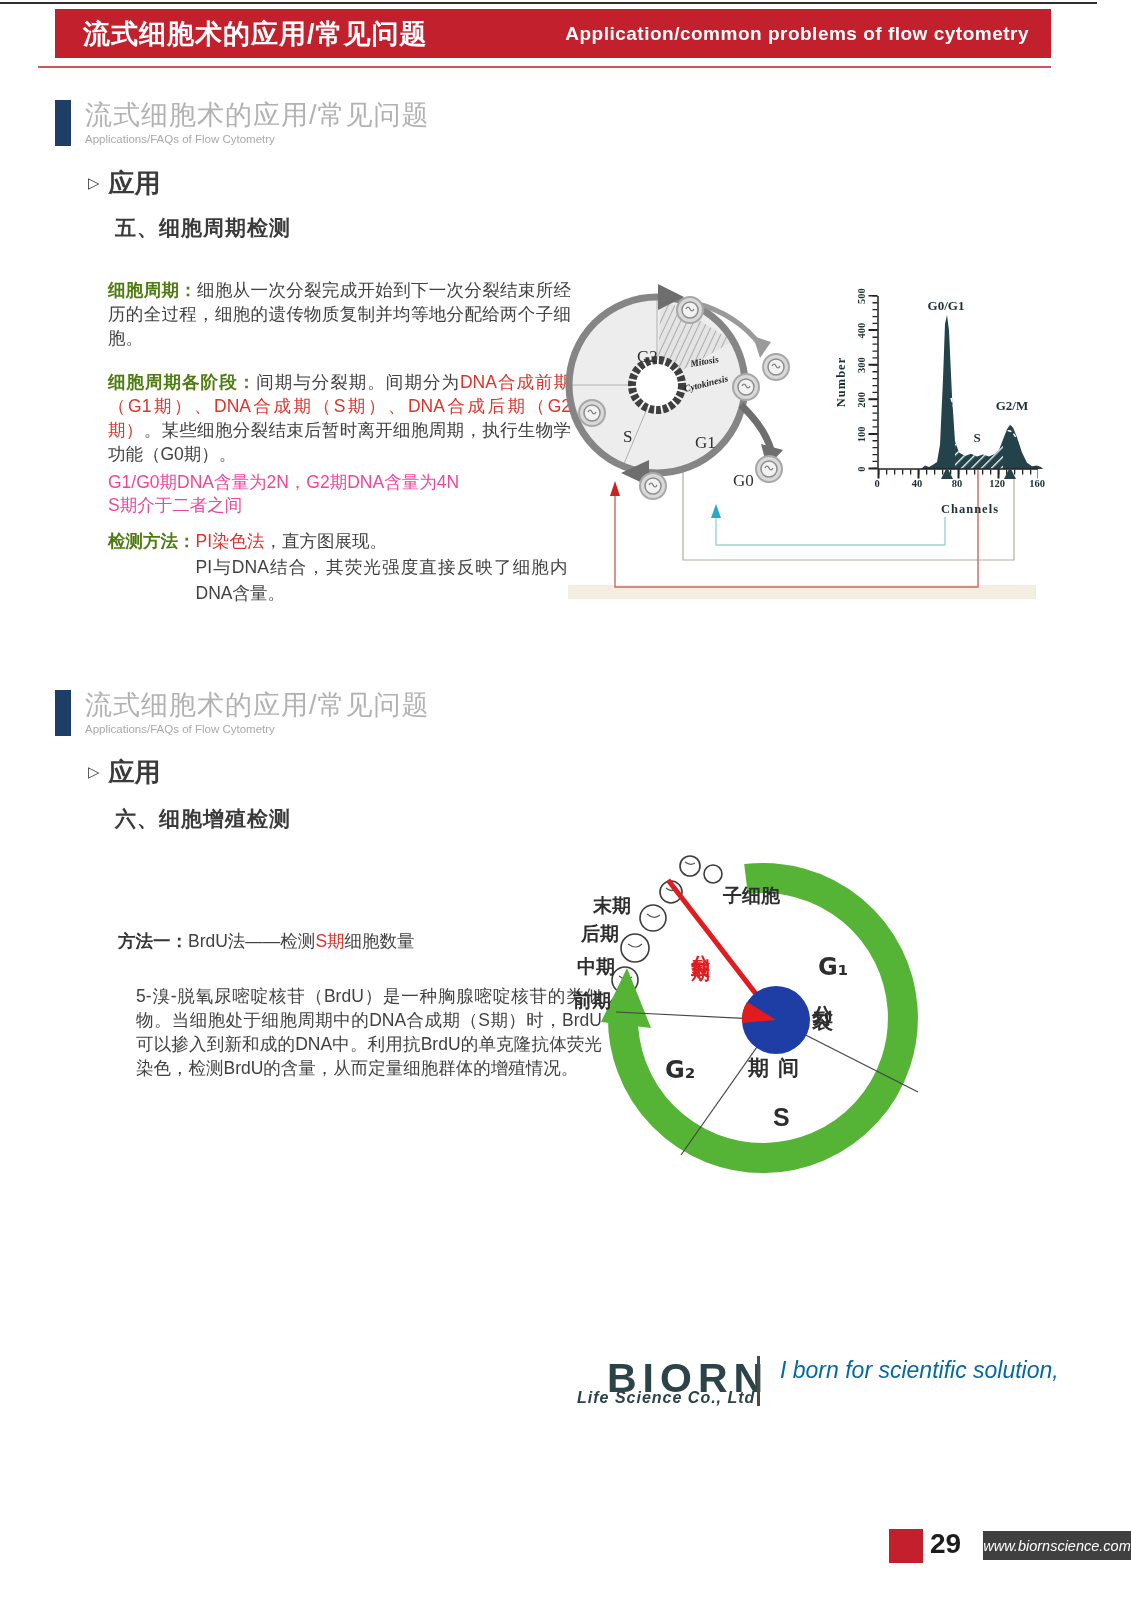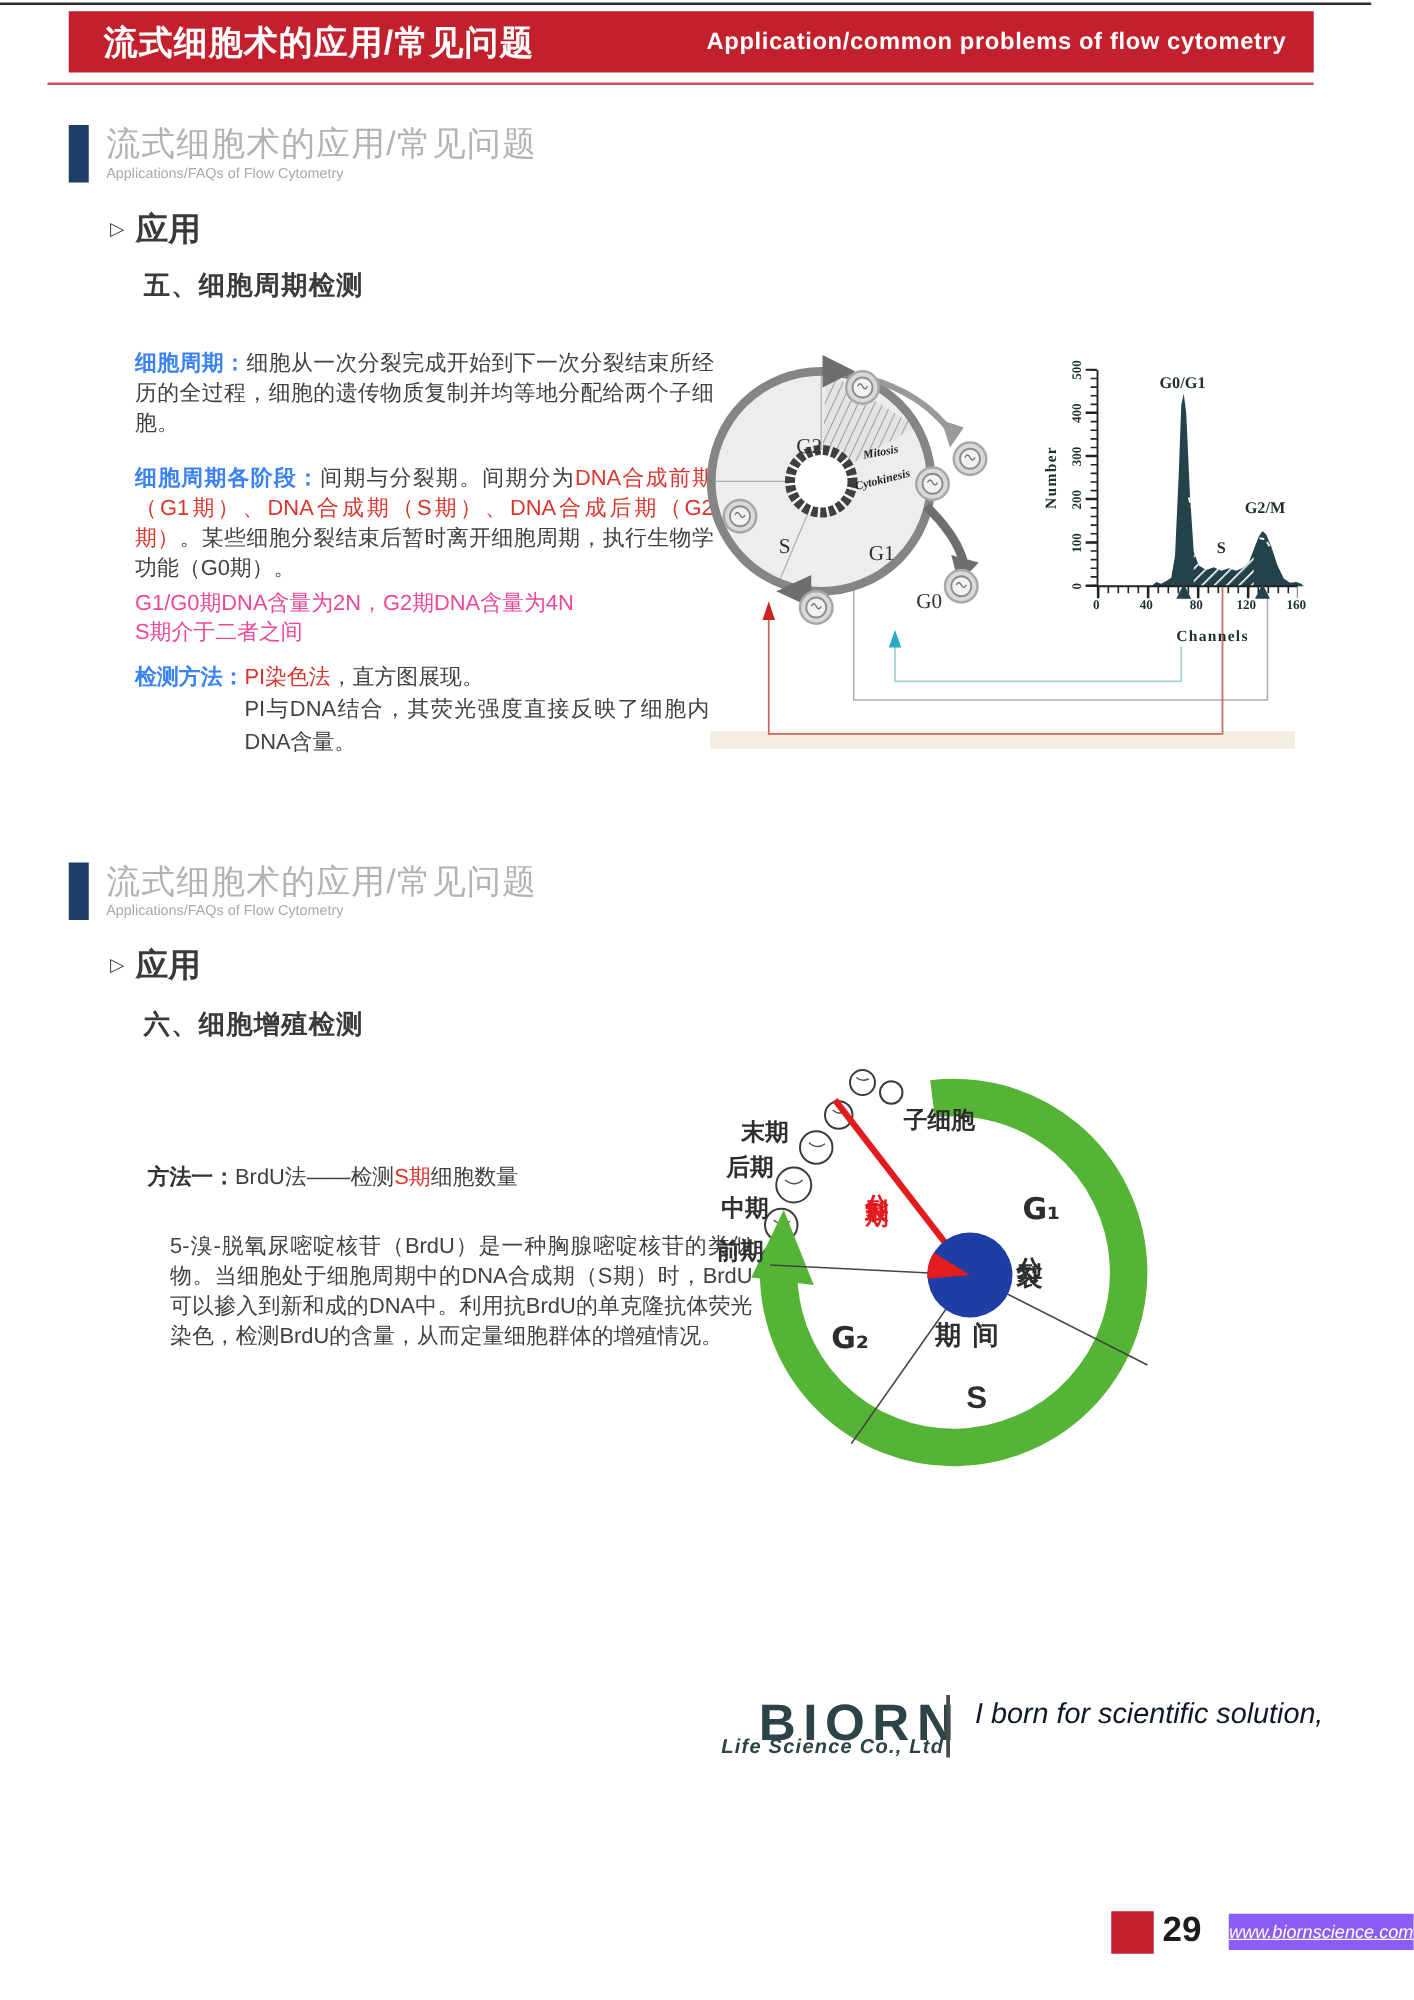--- a/index.html
+++ b/index.html
@@ -17,21 +17,21 @@
   .banner-title{color:#b2b2b2;font-size:27px;letter-spacing:1px;line-height:30px;}
   .banner-sub{color:#a9a9a9;font-size:11.5px;margin-top:3px;}
 
   .apply{display:flex;align-items:center;gap:9px;}
   .apply .tri{font-family:"DejaVu Sans",sans-serif;font-size:15px;color:#3f3f3f;line-height:15px;}
   .apply .lbl{font-size:26px;font-weight:700;color:#3a3a3a;}
 
   .h-num{font-size:21px;font-weight:700;color:#3a3a3a;letter-spacing:1px;}
 
   .body-p{font-size:17.5px;line-height:24px;text-align:justify;color:#414141;}
-  .body-p b,.lead{font-weight:700;color:#3b82f6;}
+  .body-p b,.lead{font-weight:700;color:#4d7c0f;}
   .red{color:#d9352c;}
   .plain{font-size:17.5px;line-height:23px;color:#ec4899;}
 
   .method{display:flex;font-size:17.5px;line-height:26px;color:#414141;}
   .method .lead{white-space:nowrap;}
   .method .cont{width:372px;text-align:justify;}
 
   .m1{font-size:17.5px;color:#414141;}
   .m1 .lead{font-weight:700;color:#333;}
   .cyc-lbl{font-family:"Liberation Serif",serif;font-size:17px;fill:#2f2f2f;}
@@ -42,26 +42,26 @@
 
   .f2-cn{font-size:19px;font-weight:700;fill:#2e2e2e;}
   .f2-cn-red{font-size:19px;font-weight:700;fill:#e11b1e;writing-mode:vertical-rl;text-orientation:upright;letter-spacing:4px;}
   .f2-cn-vert{font-size:21px;font-weight:700;fill:#2e2e2e;writing-mode:vertical-rl;text-orientation:upright;letter-spacing:5px;}
   .f2-g{font-family:"DejaVu Sans",sans-serif;font-size:24px;font-weight:700;fill:#2e2e2e;}
   .f2-big{font-size:25px;font-weight:700;fill:#2e2e2e;}
   .f2-inter{font-size:21px;font-weight:700;fill:#2e2e2e;letter-spacing:9px;}
 
   .brand{font-size:41px;font-weight:700;letter-spacing:6px;color:#2c4347;}
   .brand-sub{font-size:16px;font-style:italic;color:#2c4347;letter-spacing:1px;font-weight:bold;}
-  .tagline{font-size:23px;font-style:italic;color:#0f172a;line-height:28px;}
+  .tagline{font-size:23px;font-style:italic;color:#0369a1;line-height:28px;}
   .vdiv{width:3px;background:#4a4a4a;}
 
   .pg-square{width:34px;height:34px;background:#c2202d;}
   .pg-num{font-size:28px;font-weight:700;color:#1c1c1c;}
-  .urlbar{width:148px;height:29px;background:#8b5cf6;color:#fff;font-size:14.5px;font-style:italic;display:flex;align-items:center;justify-content:center;text-decoration:underline;}
+  .urlbar{width:148px;height:29px;background:#404040;color:#fff;font-size:14.5px;font-style:italic;display:flex;align-items:center;justify-content:center;}
 </style>
 </head>
 <body>
 
 <div id="page">
 
   <div class="abs topline"></div>
 
   <div class="abs redbar">
     <span class="cn">流式细胞术的应用/常见问题</span>

